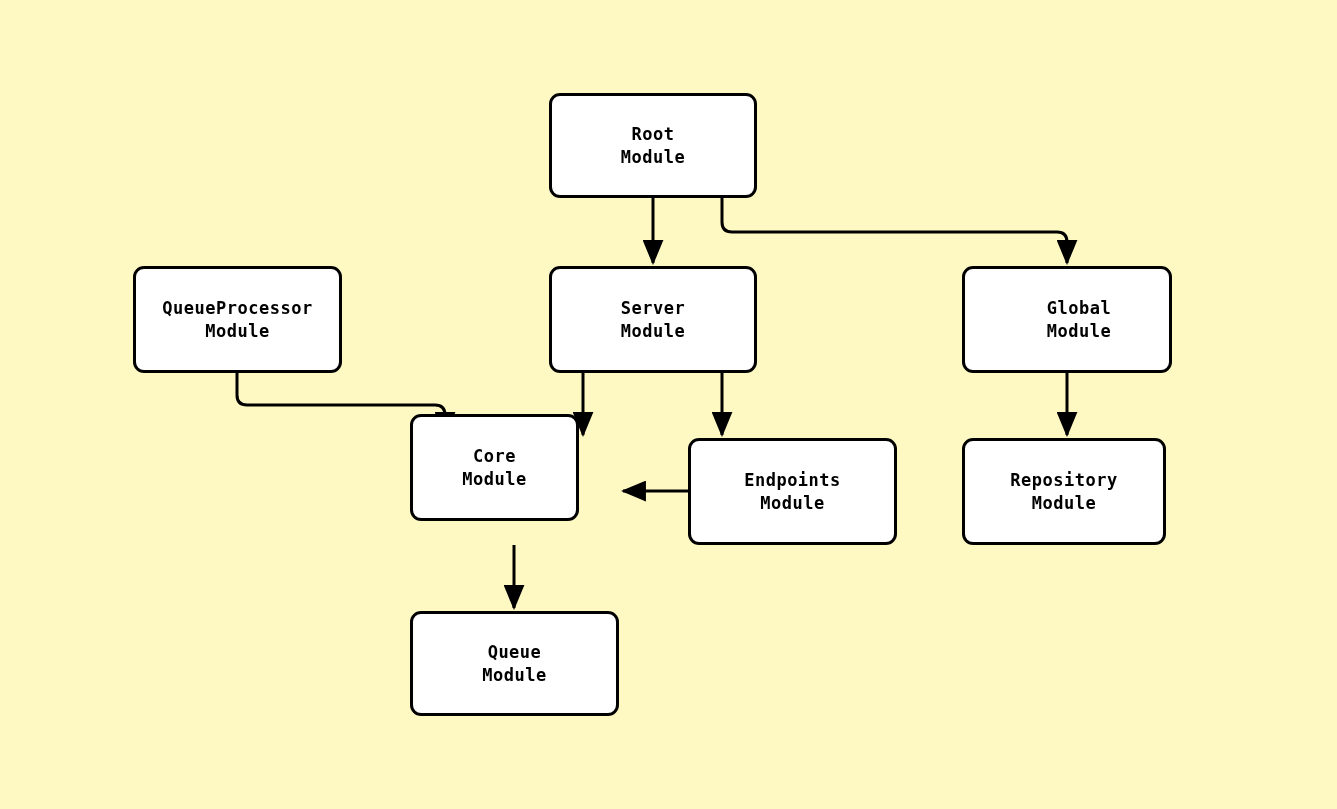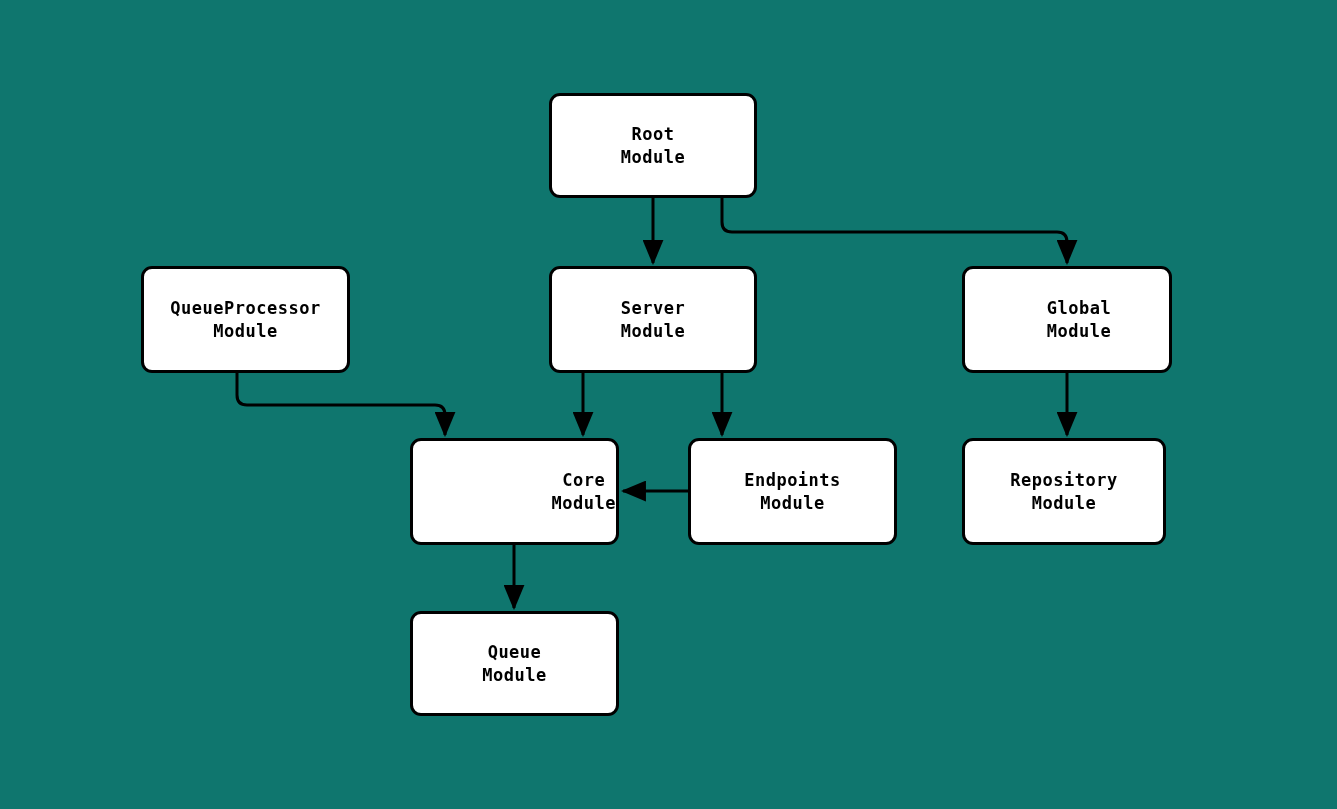--- a/index.html
+++ b/index.html
@@ -5,21 +5,21 @@
   html, body {
     margin: 0;
     padding: 0;
     background: #ffffff;
     font-family: "DejaVu Sans Mono", "Liberation Mono", monospace;
   }
   #canvas {
     position: relative;
     width: 1337px;
     height: 809px;
-    background: #0f766e;
+    background: #fef9c3;
     overflow: hidden;
   }
   #edge-layer {
     position: absolute;
     left: 0;
     top: 0;
     width: 1337px;
     height: 809px;
   }
   .node {
@@ -61,33 +61,33 @@
         <path d="M688,491 L623,491" fill="none" stroke="#000000" stroke-width="3" marker-end="url(#arrowhead)"></path>
         <path d="M1067,373 L1067,435" fill="none" stroke="#000000" stroke-width="3" marker-end="url(#arrowhead)"></path>
         <path d="M514,545 L514,608" fill="none" stroke="#000000" stroke-width="3" marker-end="url(#arrowhead)"></path>
       </g>
   </svg>
   <div id="nodes">
       <div class="node" style="left: 549px; top: 93px; width: 208px; height: 105px;">
         <span class="node-label">Root
 Module</span>
       </div>
-      <div class="node" style="left: 133px; top: 266px; width: 209px; height: 107px; margin-left: 8px;">
+      <div class="node" style="left: 133px; top: 266px; width: 209px; height: 107px;">
         <span class="node-label">QueueProcessor
 Module</span>
       </div>
       <div class="node" style="left: 549px; top: 266px; width: 208px; height: 107px;">
         <span class="node-label">Server
 Module</span>
       </div>
       <div class="node" style="left: 962px; top: 266px; width: 210px; height: 107px; padding-left: 24px;">
         <span class="node-label">Global
 Module</span>
       </div>
-      <div class="node" style="left: 410px; top: 438px; width: 209px; height: 107px; justify-content: flex-end;">
+      <div class="node" style="left: 410px; top: 414px; width: 169px; height: 107px;">
         <span class="node-label">Core
 Module</span>
       </div>
       <div class="node" style="left: 688px; top: 438px; width: 209px; height: 107px;">
         <span class="node-label">Endpoints
 Module</span>
       </div>
       <div class="node" style="left: 962px; top: 438px; width: 204px; height: 107px;">
         <span class="node-label">Repository
 Module</span>

